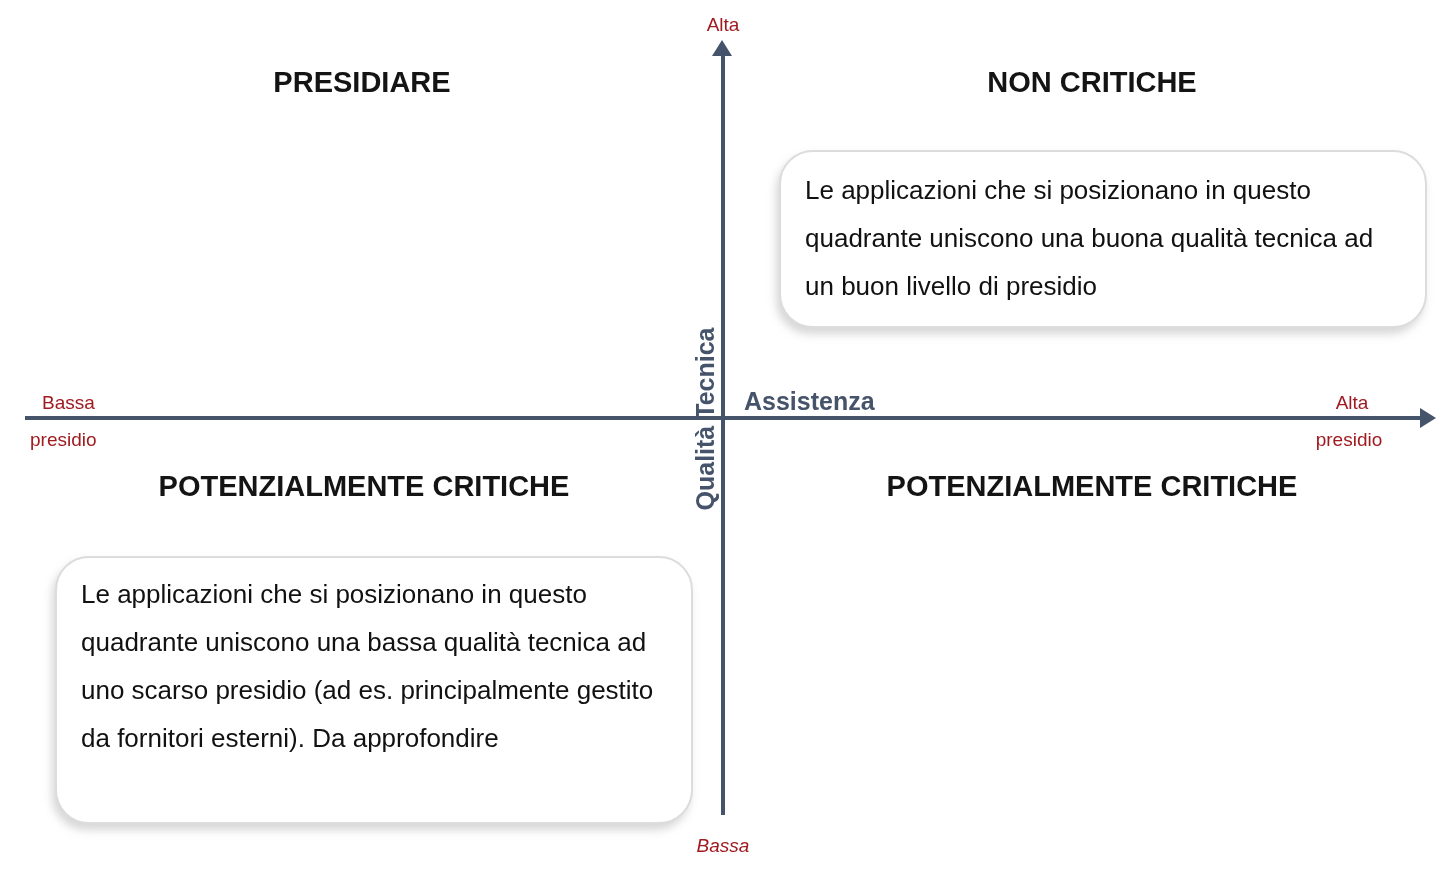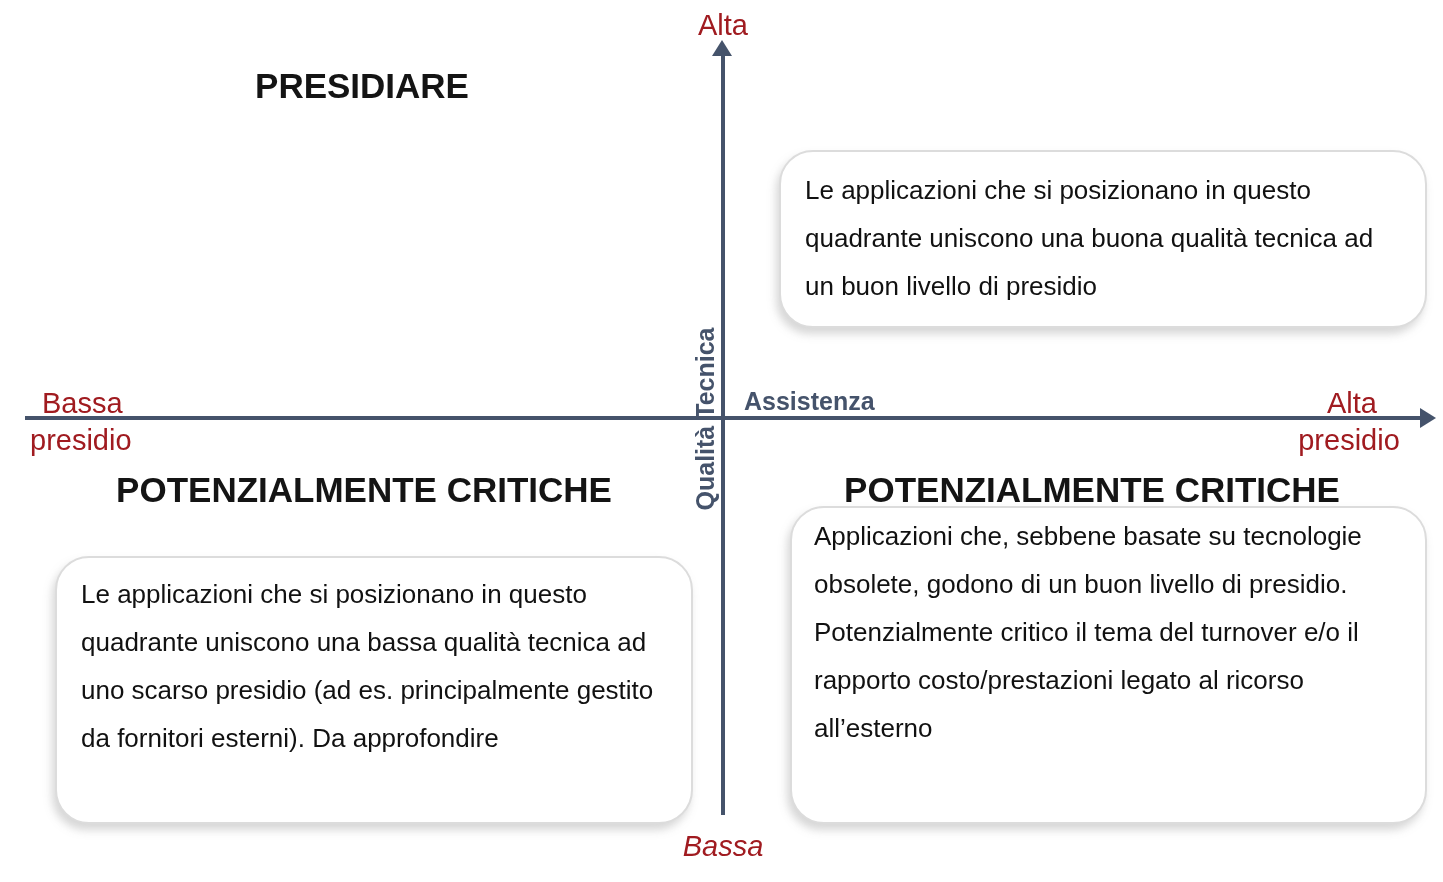--- a/index.html
+++ b/index.html
@@ -32,21 +32,21 @@
   .arrow-right {
     left: 1420px; top: 408px;
     border-top: 10px solid transparent;
     border-bottom: 10px solid transparent;
     border-left: 16px solid var(--axis);
   }
   
   .end-label {
     position: absolute;
     color: var(--red);
-    font-size: 29px;
+    font-size: 19px;
     line-height: 30px;
     white-space: nowrap;
   }
   .lbl-alta  { left: 723px; top: 10px;  transform: translateX(-50%); }
   .lbl-bassa { left: 723px; top: 831px; transform: translateX(-50%); font-style: italic; }
   .lbl-scarso        { left: 42px;  top: 388px; }
   .lbl-presidio-left { left: 30px;  top: 425px; }
   .lbl-buon           { left: 1352px; top: 388px; transform: translateX(-50%); }
   .lbl-presidio-right { left: 1349px; top: 425px; transform: translateX(-50%); }
   
@@ -61,21 +61,21 @@
   .y-title {
     left: 705px; top: 419px;
     transform: translate(-50%, -50%) rotate(-90deg);
   }
   
   .q-title {
     position: absolute;
     transform: translateX(-50%);
     color: var(--title);
     font-weight: bold;
-    font-size: 35px;
+    font-size: 29px;
     white-space: nowrap;
   }
   .q-title-tl { left: 362px;  top: 66px; }
   .q-title-tr { left: 1092px; top: 66px; }
   .q-title-bl { left: 364px;  top: 470px; }
   .q-title-br { left: 1092px; top: 470px; }
   
   .q-box {
     position: absolute;
     background: #ffffff;
@@ -107,27 +107,25 @@
   <div class="end-label lbl-scarso">Bassa</div>
   <div class="end-label lbl-presidio-left">presidio</div>
   <div class="end-label lbl-buon">Alta</div>
   <div class="end-label lbl-presidio-right">presidio</div>
 
   <div class="axis-title x-title">Assistenza</div>
   <div class="axis-title y-title">Qualità Tecnica</div>
 
   <div class="q-title q-title-tl">PRESIDIARE</div>
 
+  <div class="q-title q-title-tr">NON CRITICHE</div>
   <div class="q-box q-box-tr">
     <span>Le applicazioni che si posizionano in questo quadrante uniscono una buona qualità tecnica ad un buon livello di presidio</span>
   </div>
 
   <div class="q-title q-title-bl">POTENZIALMENTE CRITICHE</div>
   <div class="q-box q-box-bl">
     <span>Le applicazioni che si posizionano in questo quadrante uniscono una bassa qualità tecnica ad uno scarso presidio (ad es. principalmente gestito da fornitori esterni). Da approfondire</span>
   </div>
 
   <div class="q-title q-title-br">POTENZIALMENTE CRITICHE</div>
-  <div class="q-box q-box-br">
-    <span>Applicazioni che, sebbene basate su tecnologie obsolete, godono di un buon livello di presidio. Potenzialmente critico il tema del turnover e/o il rapporto costo/prestazioni legato al ricorso all’esterno</span>
-  </div>
 
 </div>
 
 </body></html>

